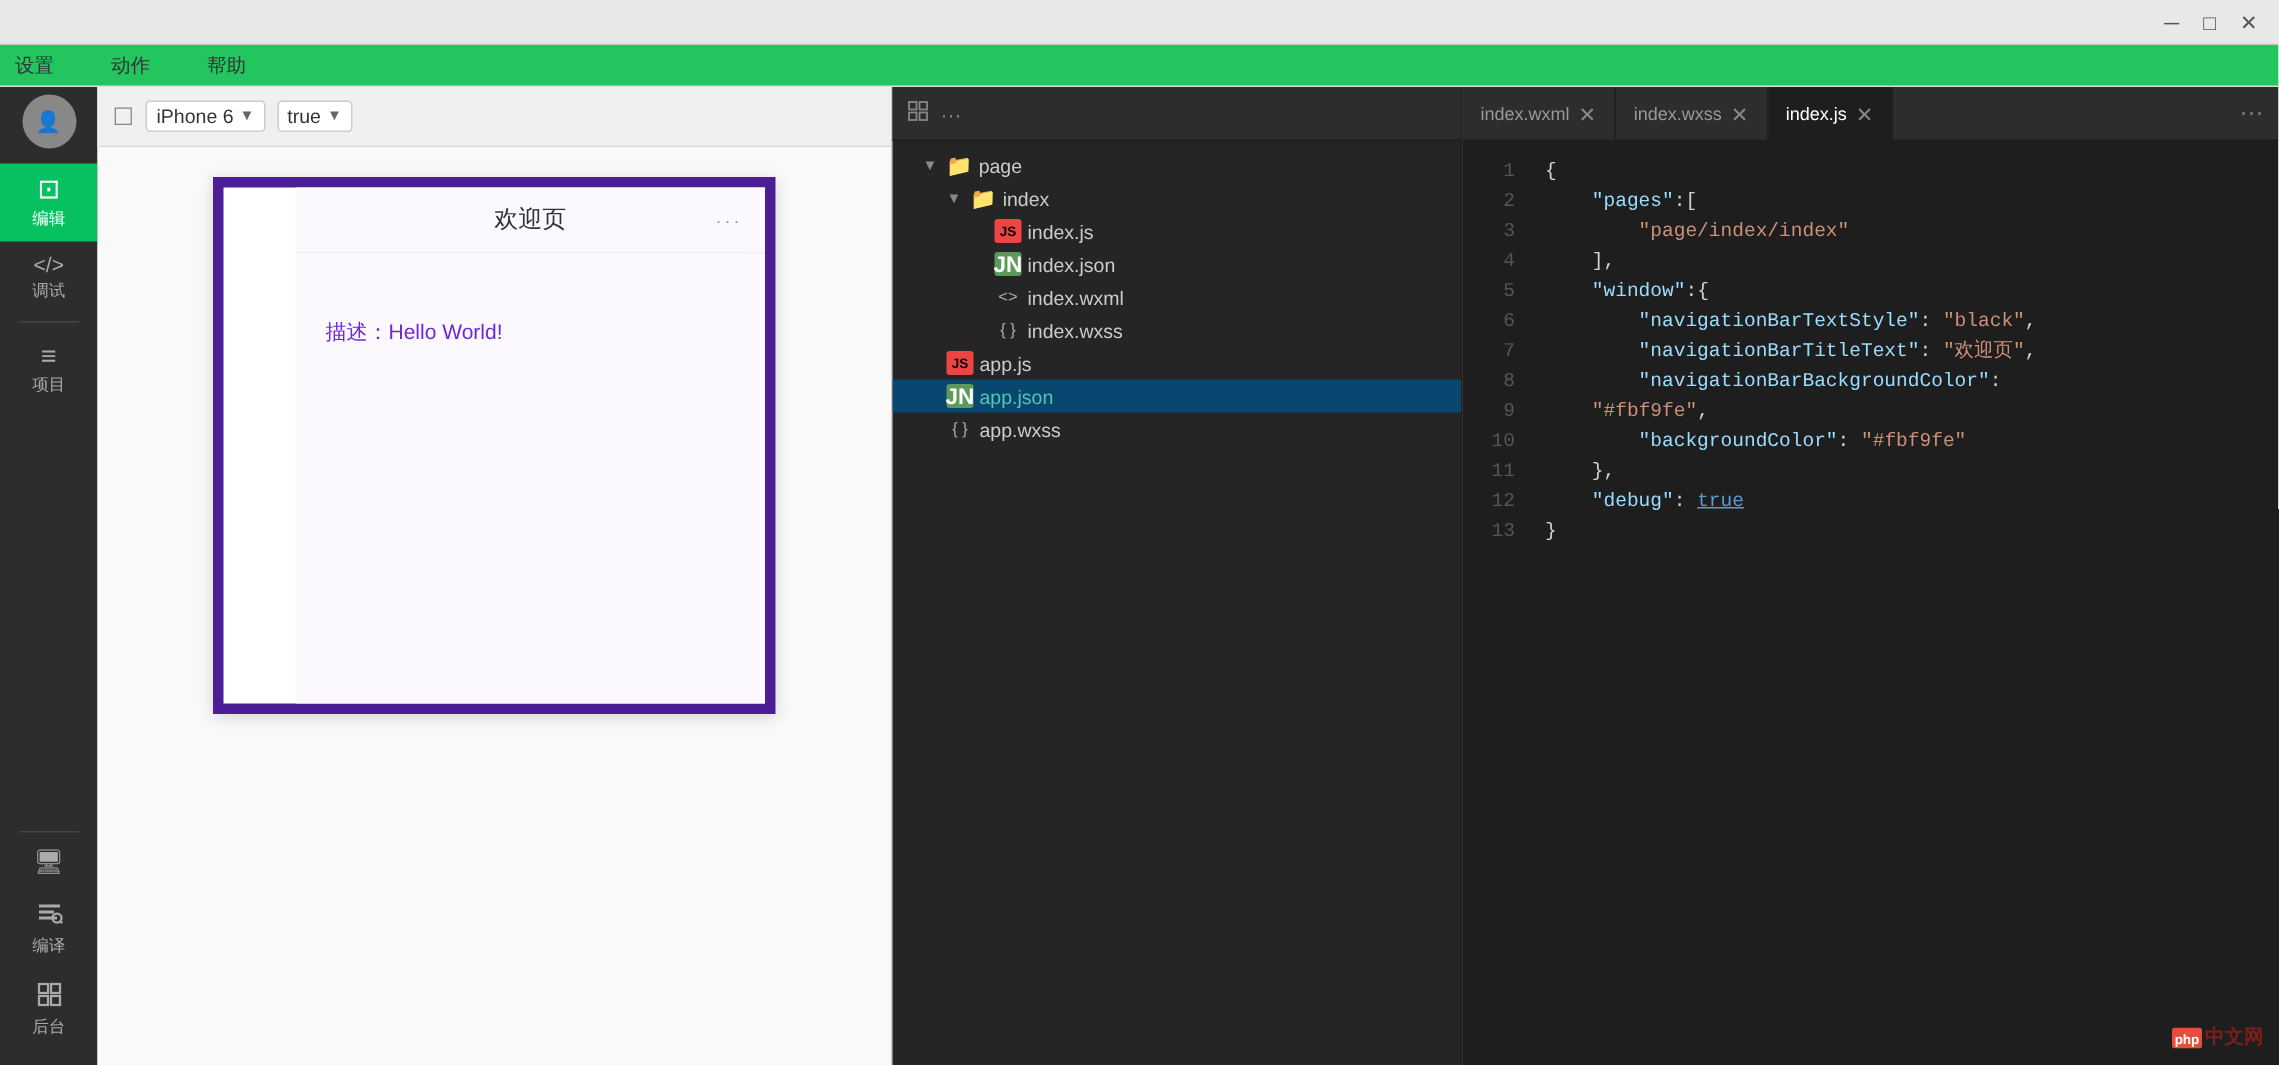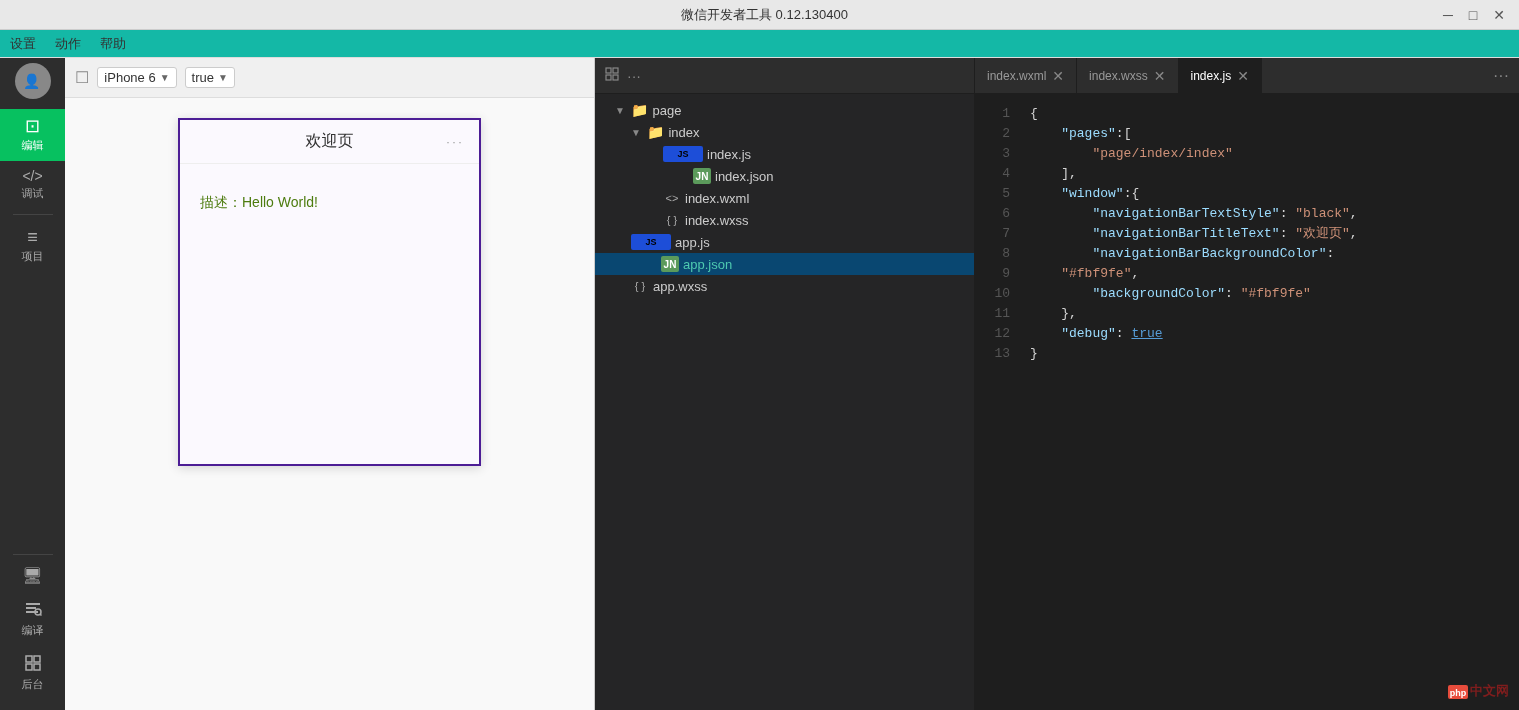--- a/index.html
+++ b/index.html
@@ -30,25 +30,25 @@
     .win-btn {
       font-size: 14px;
       color: #555;
       cursor: pointer;
       padding: 0 4px;
     }
 
     
     #menu-bar {
       height: 28px;
-      background: #14b8a6;
+      background: #22c55e;
       display: flex;
       align-items: center;
       padding: 0 10px;
-      gap: 19px;
+      gap: 38px;
       border-bottom: 1px solid #ddd;
       flex-shrink: 0;
     }
     .menu-item {
       font-size: 13px;
       color: #333;
       cursor: pointer;
     }
 
     
@@ -160,24 +160,25 @@
     .selector-arrow { font-size: 10px; color: #666; }
 
     #phone-screen {
       flex: 1;
       display: flex;
       justify-content: center;
       align-items: flex-start;
       padding: 20px;
     }
     #phone-frame {
-      width: 303px;
+      width: 375px;
       background: #fff;
-      border: 2px solid #4c1d95;
+      border: 7px solid #4c1d95;
       box-shadow: 0 2px 10px rgba(0,0,0,0.15);
+      padding-left: 48px;
     }
     #phone-nav-bar {
       height: 44px;
       background: #fbf9fe;
       display: flex;
       align-items: center;
       justify-content: center;
       border-bottom: 1px solid #eee;
       position: relative;
     }
@@ -198,21 +199,22 @@
       padding: 30px 20px;
       min-height: 300px;
     }
     #phone-title {
       font-size: 24px;
       color: #333;
       margin-bottom: 8px;
     }
     #phone-desc {
       font-size: 14px;
-      color: #4d7c0f;
+      color: #6d28d9;
+      margin-top: 14px;
     }
 
     
     #file-tree-panel {
       width: 380px;
       background: #252526;
       display: flex;
       flex-direction: column;
       border-right: 1px solid #1e1e1e;
       flex-shrink: 0;
@@ -254,33 +256,32 @@
       font-size: 13px;
       gap: 4px;
     }
     .tree-item.selected { background: #094771; }
     .tree-indent-1 { padding-left: 20px; }
     .tree-indent-2 { padding-left: 36px; }
     .tree-indent-3 { padding-left: 52px; }
     .tree-arrow { font-size: 10px; color: #888; width: 12px; }
     .tree-icon-folder { color: #dcb67a; font-size: 14px; }
     .tree-icon-js { 
-      background: #1d4ed8; color: #000; font-size: 9px; 
-      width: 40px; height: 16px; display: inline-flex; 
-      align-items: center; justify-content: center;
-      font-weight: bold; border-radius: 2px;
-      flex-shrink: 0;
-    }
-    .tree-icon-json { 
-      background: #5b9a5b; color: #fff; font-size: 10px; 
+      background: #ef4444; color: #000; font-size: 9px; 
       width: 18px; height: 16px; display: inline-flex; 
       align-items: center; justify-content: center;
       font-weight: bold; border-radius: 2px;
       flex-shrink: 0;
-      margin-left: 30px;
+    }
+    .tree-icon-json { 
+      background: #5b9a5b; color: #fff; font-size: 15px; 
+      width: 18px; height: 16px; display: inline-flex; 
+      align-items: center; justify-content: center;
+      font-weight: bold; border-radius: 2px;
+      flex-shrink: 0;
     }
     .tree-icon-wxml { 
       color: #aaa; font-size: 11px; 
       width: 18px; height: 16px; display: inline-flex; 
       align-items: center; justify-content: center;
       flex-shrink: 0;
     }
     .tree-icon-wxss { 
       color: #aaa; font-size: 11px; 
       width: 18px; height: 16px; display: inline-flex; 
@@ -378,21 +379,20 @@
       color: #e74c3c;
       font-weight: bold;
       z-index: 999;
     }
   </style>
 </head>
 <body>
 
 <div id="title-bar">
   <div style="width:80px;"></div>
-  <div id="title-bar-title">微信开发者工具 0.12.130400</div>
   <div id="window-controls">
     <span class="win-btn">─</span>
     <span class="win-btn">□</span>
     <span class="win-btn">✕</span>
   </div>
 </div>
 
 <div id="menu-bar">
   <span class="menu-item">设置</span>
   <span class="menu-item">动作</span>

